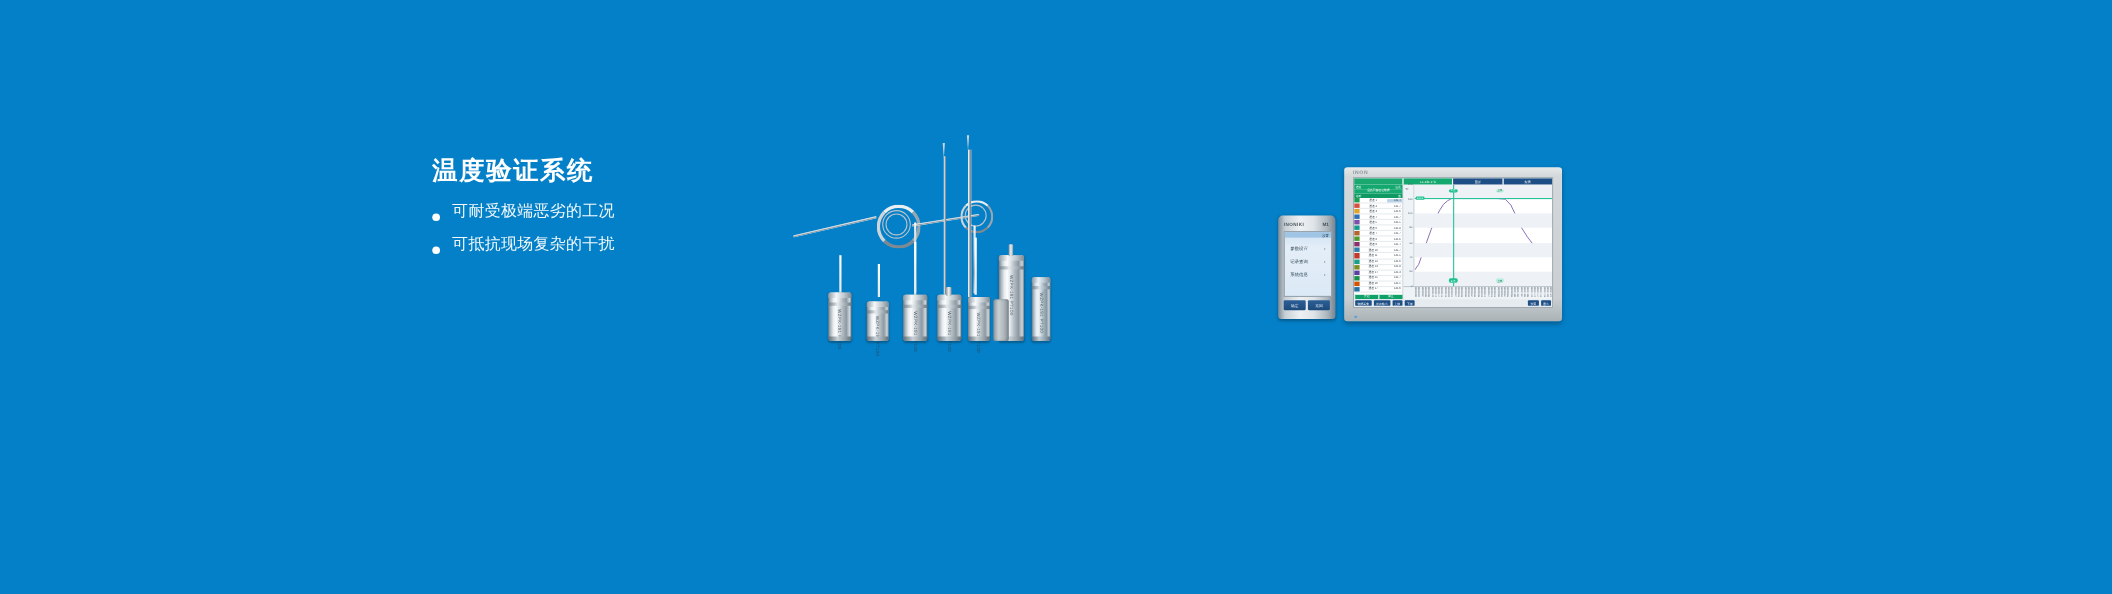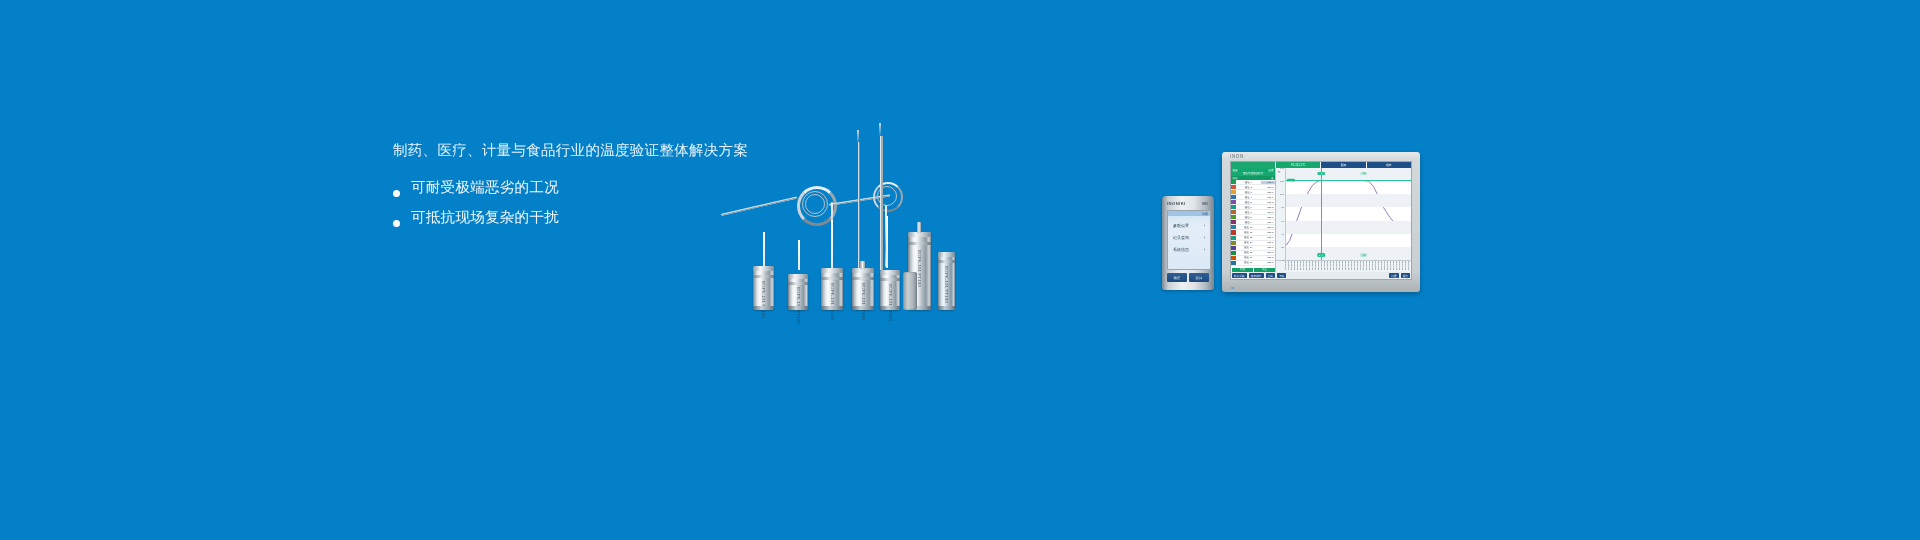--- a/index.html
+++ b/index.html
@@ -490,21 +490,21 @@
     padding: 0 2px;
   }
   .bb-gap { flex: 1; }
 </style>
 </head>
 <body>
 
 <div id="banner">
 
   <div id="text-block">
-    <p id="banner-subtitle">制药、医疗、计量与食品行业的温度验证整体解决方案</p>
+    <h1 id="banner-title">温度验证系统</h1>
 
     <div id="feature-list">
       <div class="feature-item">
         <span class="feature-bullet"></span>
         <span class="feature-label">可耐受极端恶劣的工况</span>
       </div>
       <div class="feature-item">
         <span class="feature-bullet"></span>
         <span class="feature-label">可抵抗现场复杂的干扰</span>
       </div>

